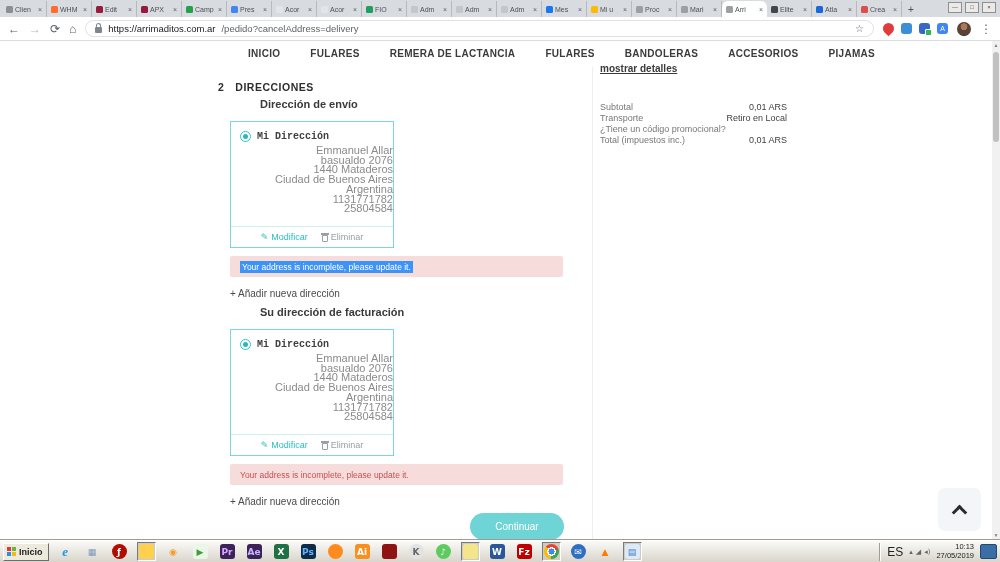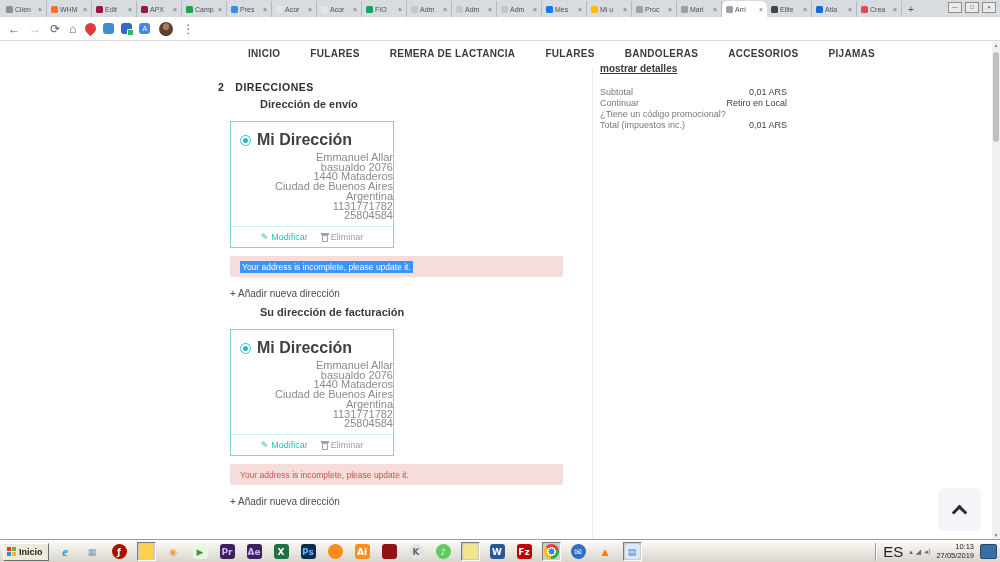--- a/index.html
+++ b/index.html
@@ -41,42 +41,42 @@
   .site-nav { position:absolute; top:7px; left:248px; display:flex; gap:30px; font-size:10px; font-weight:bold; color:#3b3b3b; letter-spacing:.3px; }
   .site-nav span { cursor:pointer; }
 
   .step-head { position:absolute; left:218px; top:40px; display:flex; gap:11px; font-size:10.5px; font-weight:bold; color:#2d2d2d; letter-spacing:.5px; }
   .sec-title { position:absolute; left:230px; font-size:11px; font-weight:bold; color:#3a3a3a;padding-left:30px; }
 
   .addr-card { position:absolute; left:230px; width:164px; height:127px; border:1px solid #79d8d8; background:#fff; }
   .addr-head { display:flex; align-items:center; gap:6px; padding:9px 10px 0 9px; }
   .radio { width:11px; height:11px; border-radius:50%; border:1px solid #35c4c4; position:relative; background:#fff; flex:none; }
   .radio::after { content:""; position:absolute; inset:2px; border-radius:50%; background:#2ab8bc; }
-  .addr-title { font-size:16px; font-weight:bold; color:#3f3f3f; }
+  .addr-title { font-size:10px; font-weight:bold; color:#3f3f3f;font-family:Liberation Mono, monospace; }
   .addr-lines { margin:4px 0 0 26px; font-size:11px; color:#8b8b8b; line-height:9.7px;text-align:right; }
   .addr-footer { position:absolute; left:0; right:0; bottom:0; height:21px; border-top:1px solid #cdeeee; display:flex; align-items:center; justify-content:center; gap:14px; font-size:9px; }
   .modify { color:#28bdbd; display:flex; align-items:center; gap:3px; cursor:pointer; }
   .pencil { font-style:normal; font-family:"DejaVu Sans",sans-serif; font-size:9px; }
   .pencil::before { content:"✎"; }
   .delete { color:#9aa0a3; display:flex; align-items:center; gap:3px; cursor:pointer; }
   .trash { position:relative; width:6px; height:7px; border:1px solid #9aa0a3; border-radius:0 0 1px 1px; margin-top:2px; }
   .trash::before { content:""; position:absolute; top:-3px; left:-2px; right:-2px; height:2px; background:#9aa0a3; }
 
   .warning { position:absolute; left:230px; width:333px; height:21px; background:#f7dcdc; border-radius:2px; display:flex; align-items:center; padding:0 10px; font-size:8.5px; color:#c25353; }
   .warning .selected { background:#3d94f6; color:#fff; padding:1px 2px; }
 
   .add-link { position:absolute; left:230px; font-size:10px; color:#4a4a4a; cursor:pointer; }
 
   .continue-btn { position:absolute; left:470px; top:472px; width:94px; height:27px; border:none; border-radius:14px; background:#6ed4d6; color:#fff; font-size:10px; font-family:inherit; cursor:pointer; }
 
   .divider-v { position:absolute; left:592px; top:26px; height:473px; width:1px; background:#ededed; }
 
   .summary { position:absolute; left:600px; top:22px; width:187px; font-size:9px; }
   .show-details { font-size:10px; font-weight:bold; color:#3a3a3a; text-decoration:underline; cursor:pointer; }
-  .sum-rows { margin-top:13px; }
+  .sum-rows { margin-top:28px; }
   .sum-row { display:flex; justify-content:space-between; height:10.8px; align-items:center; }
   .sum-label { color:#777; }
   .sum-value { color:#3f3f3f; }
 
   .scroll-top { position:absolute; left:938px; top:447px; width:43px; height:43px; background:#f3f5f8; border-radius:7px; display:flex; align-items:center; justify-content:center; cursor:pointer; }
   .chevron-up { width:11px; height:11px; border-top:3px solid #2b2b2b; border-right:3px solid #2b2b2b; transform:rotate(-45deg); margin-top:6px; }
 
   .scrollbar { position:absolute; right:0; top:41px; bottom:22px; width:8px; background:#f1f1f1; }
   .scroll-arrow { position:absolute; left:0; width:8px; height:9px; color:#7e7e7e; font-size:5px; text-align:center; line-height:9px; }
   .scroll-thumb { position:absolute; left:1px; top:11px; width:6px; height:90px; background:#c1c1c1; border-radius:3px; }
@@ -91,21 +91,21 @@
   .ql-slot { width:19px; height:19px; display:flex; align-items:center; justify-content:center; }
   .ql-slot.pressed { border:1px solid; border-color:#7a7a7a #fff #fff #7a7a7a; background:#cfcbc1; }
   .ql-icon { width:15px; height:15px; border-radius:3px; display:flex; align-items:center; justify-content:center; font-family:"DejaVu Sans",sans-serif; font-size:9px; font-weight:bold; cursor:pointer; }
   .ql-icon i { font-style:normal; }
   .ql-icon.italic i { font-style:italic; font-family:"Liberation Serif",serif; font-size:13px; }
   .ql-icon.round { border-radius:50%; }
   .ql-icon.chrome { background:
       radial-gradient(circle, #4285f4 0 28%, #fff 29% 40%, rgba(0,0,0,0) 41%),
       conic-gradient(from -50deg, #ea4335 0 33%, #34a853 33% 66%, #fbbc05 66% 100%); }
   .tray { margin-left:auto; display:flex; align-items:center; gap:6px; height:18px; border-left:1px solid #9f9c94; box-shadow:1px 0 0 #fff inset; padding-left:7px; }
-  .lang { font-size:15px; color:#222; }
+  .lang { font-size:12px; color:#222; }
   .tray-icons { display:flex; gap:3px; align-items:center; }
   .tray-ic { font-family:"DejaVu Sans",sans-serif; font-size:7px; color:#666; }
   .clock { text-align:right; font-size:7.5px; line-height:8.5px; color:#222; }
   .clock span { display:block; }
   .tray-app { width:17px; height:15px; background:#3a6ea5; border-radius:2px; border:1px solid #24496f; }
 </style>
 </head>
 <body>
 
 <div class="screen">
@@ -242,20 +242,26 @@
 
         <div class="wc">×</div>
       </div>
   </div>
 
   <div class="toolbar">
     <span class="tb-btn">←</span>
     <span class="tb-btn fwd">→</span>
     <span class="tb-btn">⟳</span>
     <span class="tb-btn">⌂</span>
+    <div class="omnibox">
+      <span class="lock"></span>
+      <span class="url-host">https://arrimaditos.com.ar</span>
+      <span class="url-path">/pedido?cancelAddress=delivery</span>
+      <span class="star">☆</span>
+    </div>
     <div class="extensions">
 
         <span class="ext pin" style="background: rgb(224, 60, 60);">
           <i></i>
         </span>
 
         <span class="ext" style="background: rgb(60, 142, 214);">
           <i></i>
         </span>
 
@@ -352,34 +358,35 @@
           </span>
       </div>
     </div>
 
     <div class="warning" style="top:423px">
       <span>Your address is incomplete, please update it.</span>
     </div>
 
     <div class="add-link" style="top:455px">+ Añadir nueva dirección</div>
 
+    <button class="continue-btn">Continuar</button>
 
     <div class="divider-v"></div>
 
     <div class="summary">
       <span class="show-details">mostrar detalles</span>
       <div class="sum-rows">
 
           <div class="sum-row">
             <span class="sum-label">Subtotal</span>
             <span class="sum-value">0,01 ARS</span>
           </div>
 
           <div class="sum-row">
-            <span class="sum-label">Continuar</span>
+            <span class="sum-label">Transporte</span>
             <span class="sum-value">Retiro en Local</span>
           </div>
 
           <div class="sum-row">
             <span class="sum-label">¿Tiene un código promocional?</span>
             <span class="sum-value"></span>
           </div>
 
           <div class="sum-row">
             <span class="sum-label">Total (impuestos inc.)</span>

